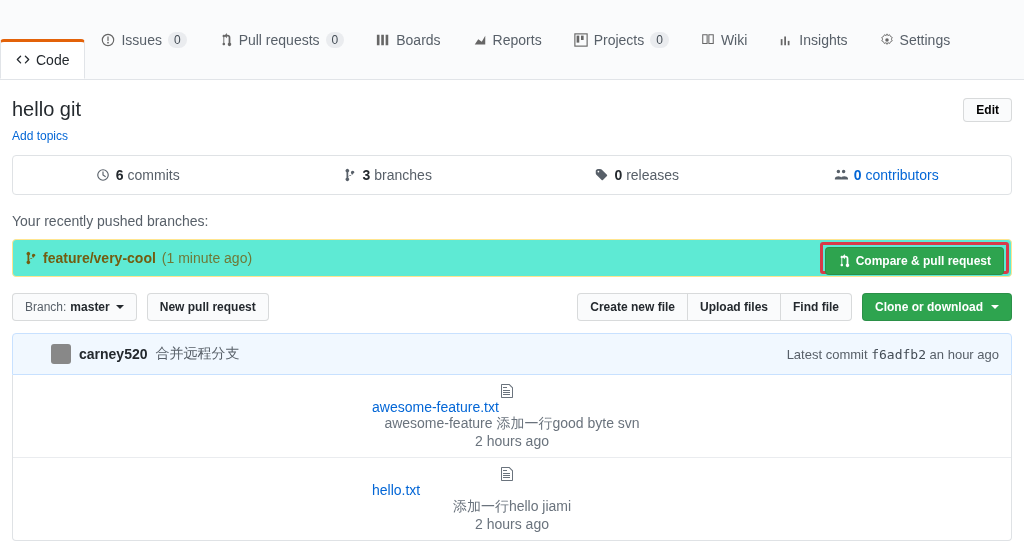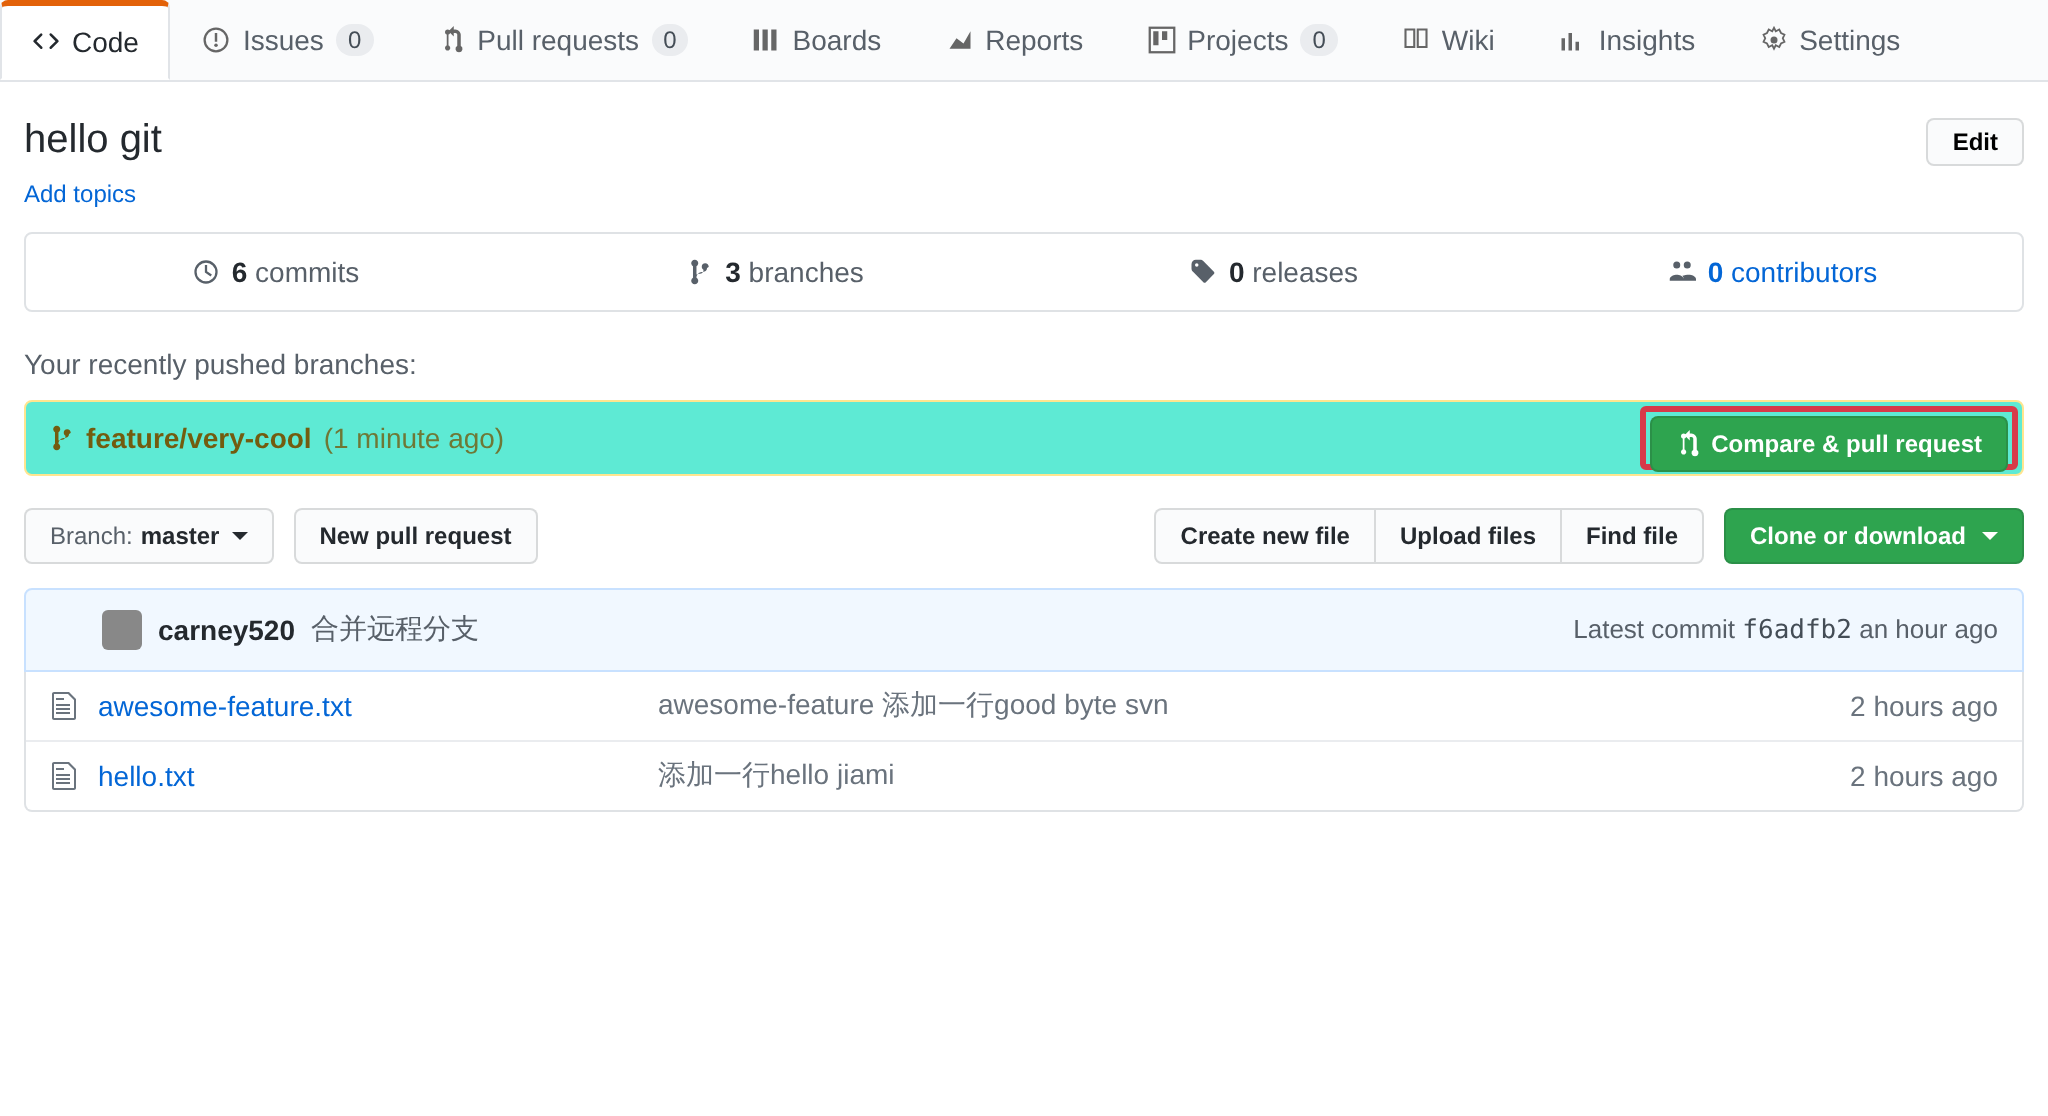--- a/index.html
+++ b/index.html
@@ -2,21 +2,21 @@
 <html><head>
 <meta charset="utf-8">
 <style>
 * { margin:0; padding:0; box-sizing:border-box; font-family:-apple-system,BlinkMacSystemFont,"Segoe UI",Helvetica,Arial,sans-serif; }
 body { background:#fff; color:#24292e; font-size:14px; }
 .container { width:1024px; margin:0 auto; padding:0 12px; }
 
 
 .tabnav { border-bottom:1px solid #e1e4e8; background:#fafbfc; display:flex; padding-top:0; }
 .tabnav .tab { padding:10px 15px; display:flex; align-items:center; gap:6px; color:#586069; cursor:pointer; font-size:14px; border:1px solid transparent; }
-.tabnav .tab.active { border:1px solid #e1e4e8; border-bottom-color:#fff; border-top:3px solid #e36209; background:#fff; color:#24292e; border-radius:4px 4px 0 0; }
+.tabnav .tab.active { border:1px solid #e1e4e8; border-bottom-color:#fff; border-top:3px solid #e36209; background:#fff; color:#24292e; border-radius:4px 4px 0 0;margin-top:39px; }
 .tabnav .tab .ic { width:14px; height:14px; display:inline-flex; align-items:center; justify-content:center; fill:#666; }
 .tabnav .tab.active .ic { fill:#24292e; }
 .counter { background:#eaecef; color:#444d56; font-size:12px; padding:1px 6px; border-radius:9px; }
 
 
 .repohead { padding:18px 0 12px; }
 .repo-title { font-size:20px; font-weight:400; color:#24292e; margin-bottom:6px; }
 .addtopics { color:#0366d6; font-size:12px; cursor:pointer; }
 .editbtn { float:right; background:#fafbfc; border:1px solid rgba(27,31,35,.15); border-radius:4px; padding:4px 12px; font-size:12px; font-weight:600; cursor:pointer; }
 
@@ -54,21 +54,21 @@
 .commit-row { background:#f1f8ff; border:1px solid #c8e1ff; border-radius:4px 4px 0 0; padding:10px 12px; display:flex; align-items:center; justify-content:space-between; font-size:14px; }
 .commit-left { display:flex; align-items:center; gap:8px;padding-left:26px; }
 .avatar { width:20px; height:20px; background:#888; border-radius:3px; }
 .commit-author { font-weight:600; }
 .commit-msg { color:#586069; }
 .commit-right { color:#586069; font-size:13px; }
 .sha { font-family:SFMono-Regular,Consolas,monospace; color:#444d56; }
 
 
 .files { border:1px solid #dfe2e5; border-top:0; border-radius:0 0 4px 4px; margin-bottom:16px; }
-.filerow { display:flex; align-items:center; padding:8px 12px; border-top:1px solid #eaecef; }
+.filerow { display:flex; align-items:center; padding:8px 12px; border-top:1px solid #eaecef;flex-direction:column; }
 .filerow:first-child { border-top:0; }
 .file-icon { width:14px; height:16px; margin-right:10px; fill:#6a737d; flex-shrink:0; }
 .file-name { color:#0366d6; width:280px; cursor:pointer; }
 .file-msg { color:#6a737d; flex:1; }
 .file-time { color:#6a737d; }
 
 
 .readme-banner { background:#f1f8ff; border:1px solid #c8e1ff; border-radius:4px; padding:16px 14px; display:flex; align-items:center; justify-content:space-between; margin-bottom:24px; }
 .readme-banner .txt { color:#24292e; }
 

